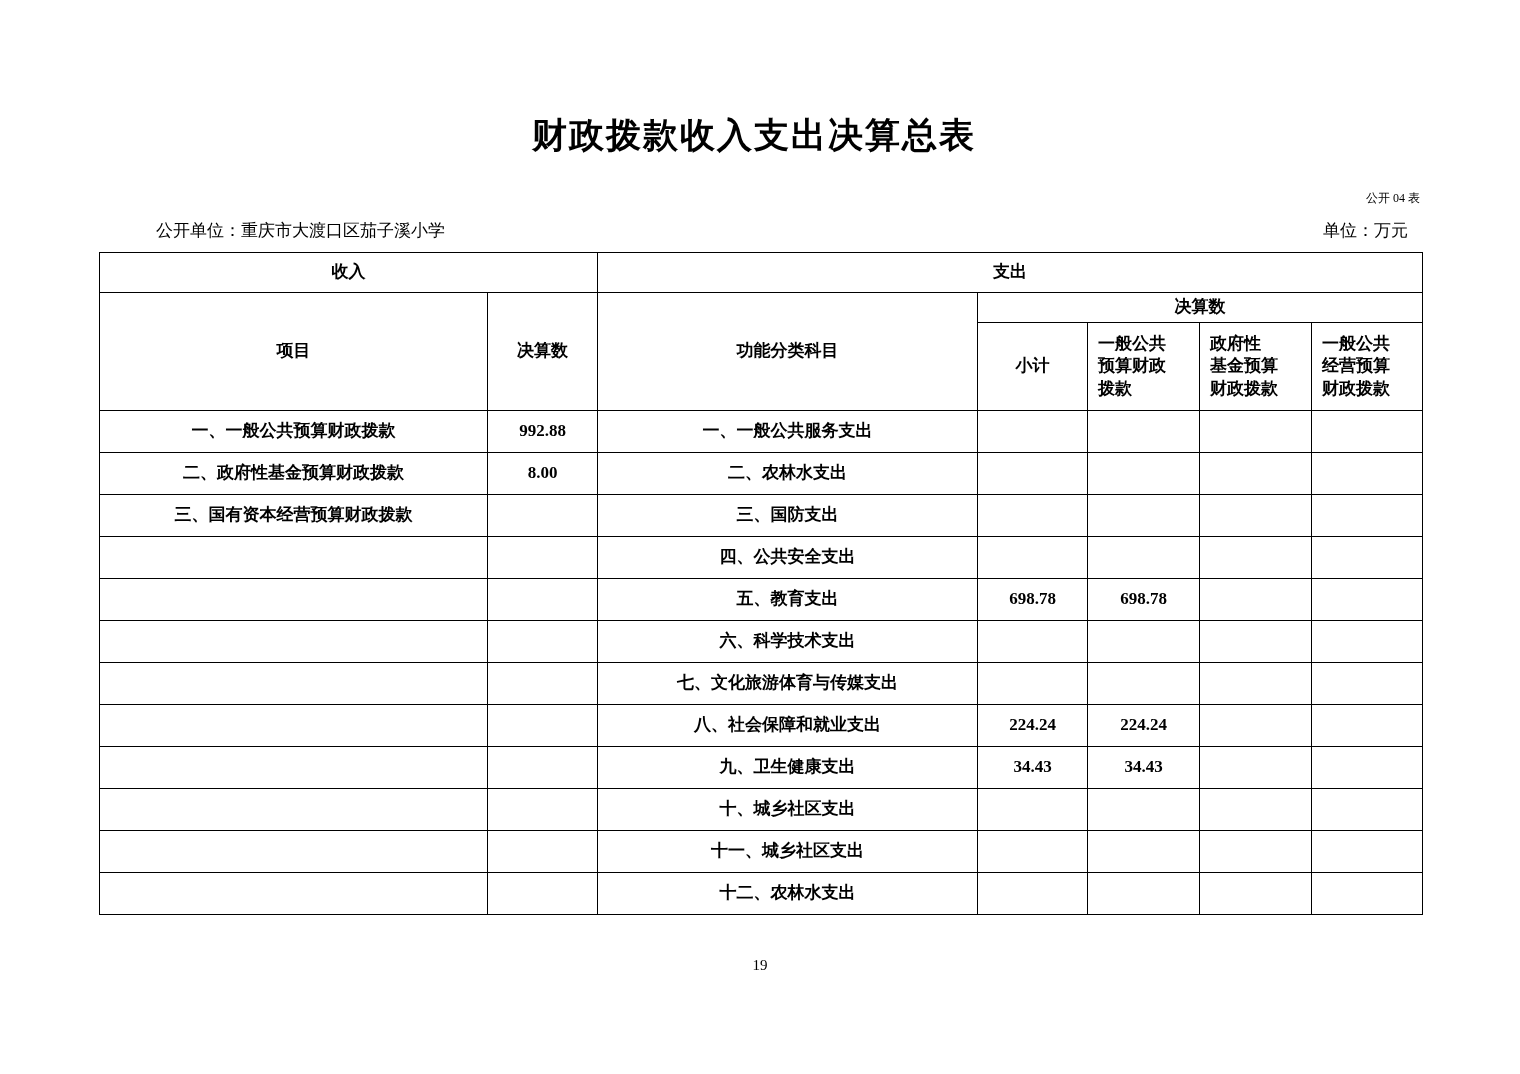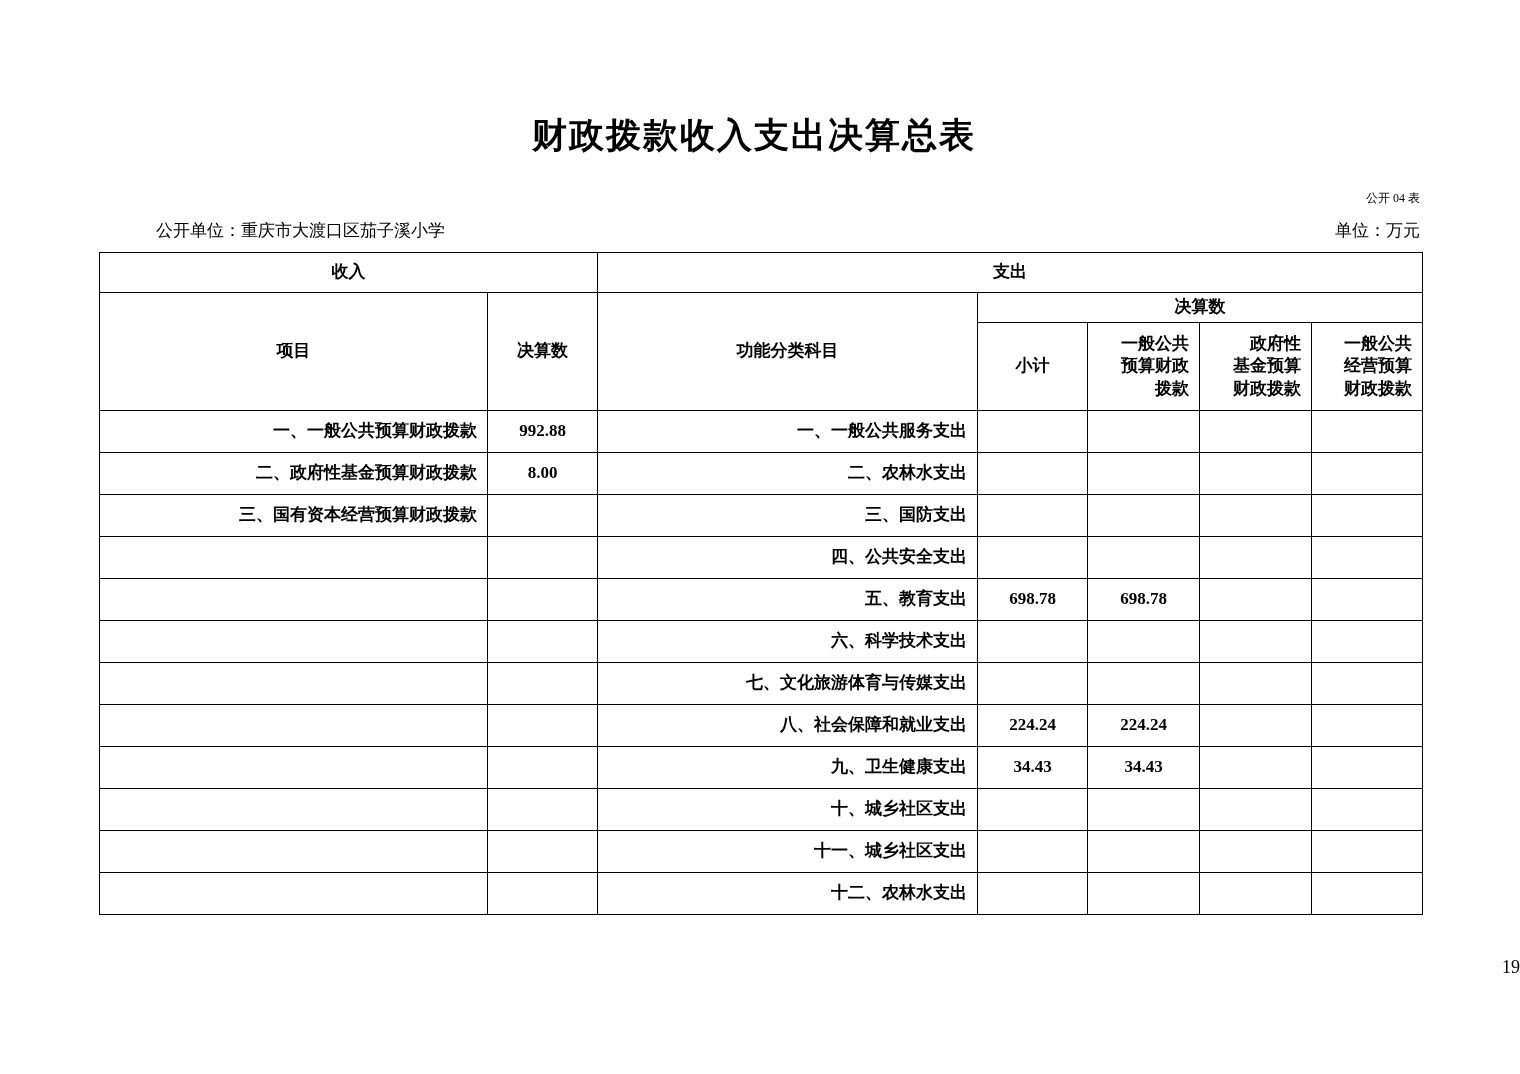--- a/index.html
+++ b/index.html
@@ -34,21 +34,21 @@
   }
   .meta-right-1 {
     position: absolute;
     right: 100px;
     top: 190px;
     font-size: 12px;
     text-align: right;
   }
   .meta-right-2 {
     position: absolute;
-    right: 100px;
+    right: 112px;
     top: 219px;
     font-size: 17px;
     text-align: left;
   }
   .meta-left {
     position: absolute;
     left: 108px;
     top: 219px;
     font-size: 17px;
     margin-left: 48px;
@@ -63,37 +63,37 @@
     font-weight: bold;
   }
   table.main td {
     border: 1px solid #000000;
     font-size: 17px;
     padding: 0 10px;
     vertical-align: middle;
     line-height: 1.35;
   }
   td.ctr { text-align: center; }
-  td.lft { text-align: right; }
+  td.lft { text-align: center; }
   td.rgt { text-align: center; padding-right: 12px; }
   .h-group { height: 40px; }
   .h-sub   { height: 30px; }
   .h-row   { height: 42px; }
   .hdr-stack {
     display: block;
-    text-align: right;
+    text-align: left;
     line-height: 1.3;
   }
   .page-num {
     position: absolute;
     left: 0;
     top: 957px;
     width: 1520px;
-    text-align: right;
-    font-size: 18px;
+    text-align: center;
+    font-size: 15px;
     font-family: "Liberation Serif", serif;
   }
   .indent-label { padding-left: 14px; }
 </style>
 </head>
 <body>
 
 <div class="page">
 
   <div class="doc-title">财政拨款收入支出决算总表</div>

